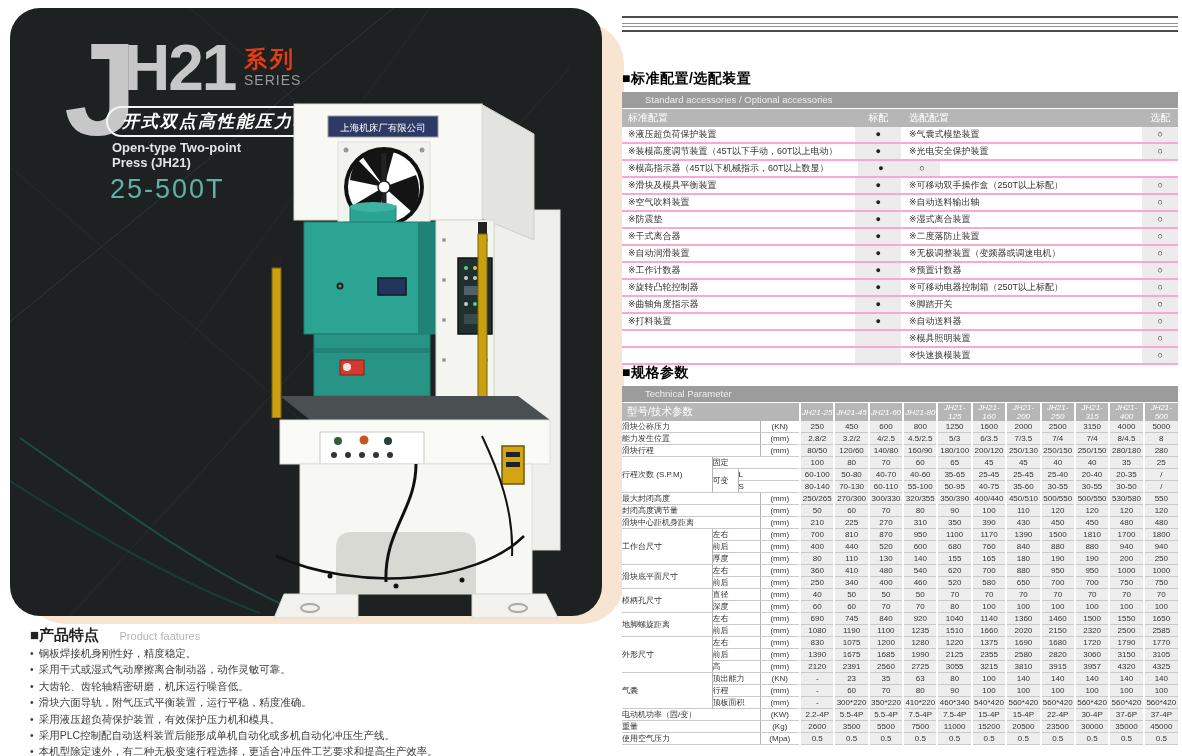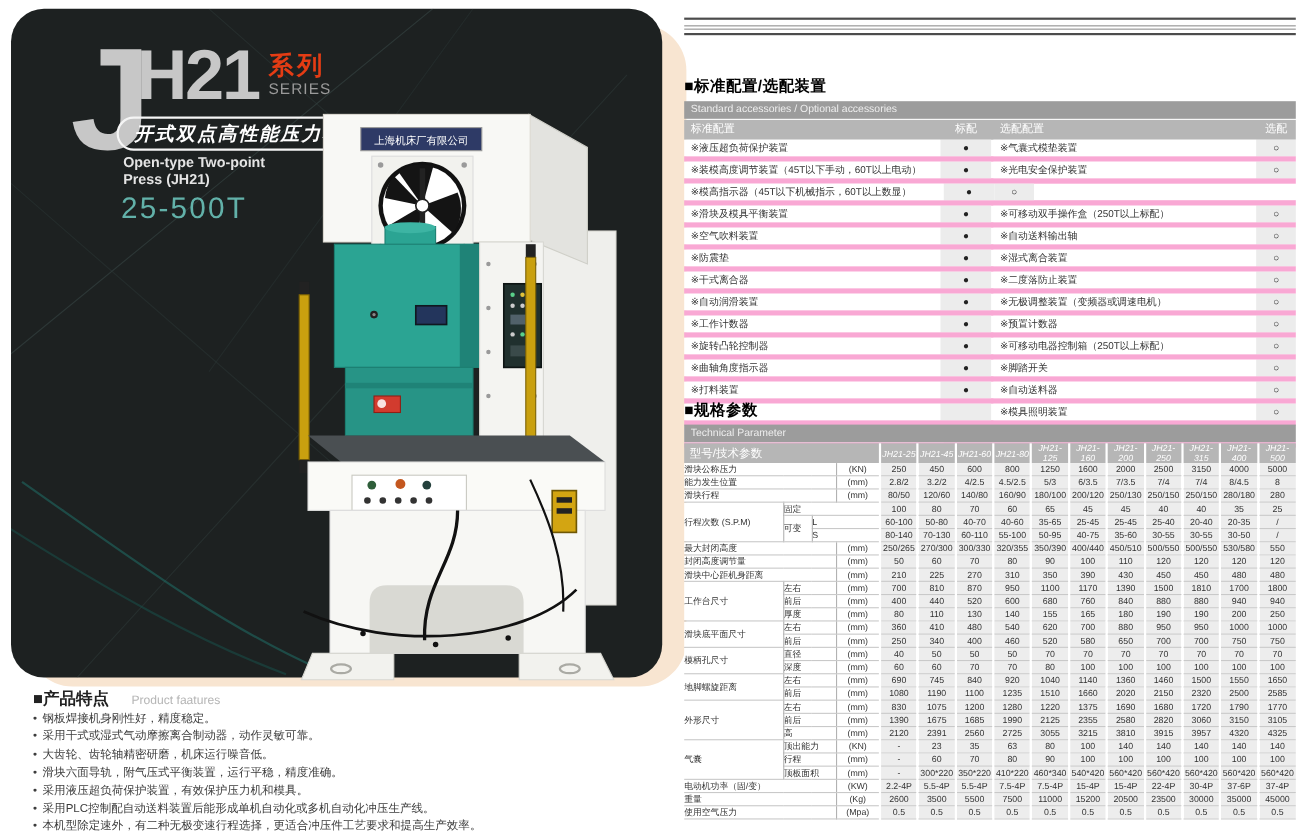--- a/index.html
+++ b/index.html
@@ -35,26 +35,26 @@
   .feature-item{font-size:10.5px;color:#3c3c3c;line-height:16.4px;}
   .feature-item .bullet{margin-right:5px;color:#3c3c3c;}
   
   .rules{position:absolute;left:622px;top:16px;width:556px;}
   .rules .r1{height:0;border-top:2px solid #4c4c4c;margin-bottom:5px;}
   .rules .r2{height:0;border-top:1px solid #909090;margin-bottom:2px;}
   .rules .r3{height:0;border-top:1px solid #909090;margin-bottom:3px;}
   .rules .r4{height:0;border-top:2px solid #4c4c4c;}
   .sec-title{font-size:14px;font-weight:bold;color:#000000;letter-spacing:0.5px;}
   .graybar{background:#9c9c9c;color:#eeeeee;font-size:9.5px;height:16px;
-       line-height:16px;padding-left:6px;margin-top:4px;}
+       line-height:16px;padding-left:23px;margin-top:4px;}
   
   .acc{position:absolute;left:622px;top:70px;width:556px;}
   .acc-header{display:flex;background:#b6b6b6;color:#ffffff;font-size:10px;
        height:18px;line-height:18px;margin-top:1px;}
-  .acc-row{display:flex;height:15px;line-height:14px;border-bottom:5px solid #f9a8d4;}
+  .acc-row{display:flex;height:15px;line-height:14px;border-bottom:2px solid #f9a8d4;}
   .c-stdname{width:230px;padding-left:6px;}
   .c-stdmark{width:46px;text-align:center;}
   .c-optname{width:236px;padding-left:6px;margin-left:2px;}
   .c-optmark{width:36px;text-align:center;}
   .acc-row .c-stdname,.acc-row .c-optname{font-size:9px;color:#333333;background:#ffffff;
        white-space:nowrap;overflow:hidden;}
   .acc-row .c-stdmark,.acc-row .c-optmark{background:#ececec;font-size:9px;color:#222222;}
   
   .specs{position:absolute;left:622px;top:364px;width:556px;}
   table.spec{border-collapse:collapse;table-layout:fixed;width:556px;margin-top:1px;}
@@ -308,20 +308,21 @@
       </div>
       <div class="acc-row">
         <div class="c-stdname"></div>
         <div class="c-stdmark"></div>
         <div class="c-optname">※模具照明装置</div>
         <div class="c-optmark">○</div>
       </div>
       <div class="acc-row">
         <div class="c-stdname"></div>
         <div class="c-stdmark"></div>
+        <div class="c-optname">※快速换模装置</div>
         <div class="c-optmark">○</div>
       </div>
     </div>
 </div>
 
 <div class="specs">
   <div class="sec-title">■规格参数</div>
   <div class="graybar">Technical Parameter</div>
   <table class="spec">
     <colgroup>

